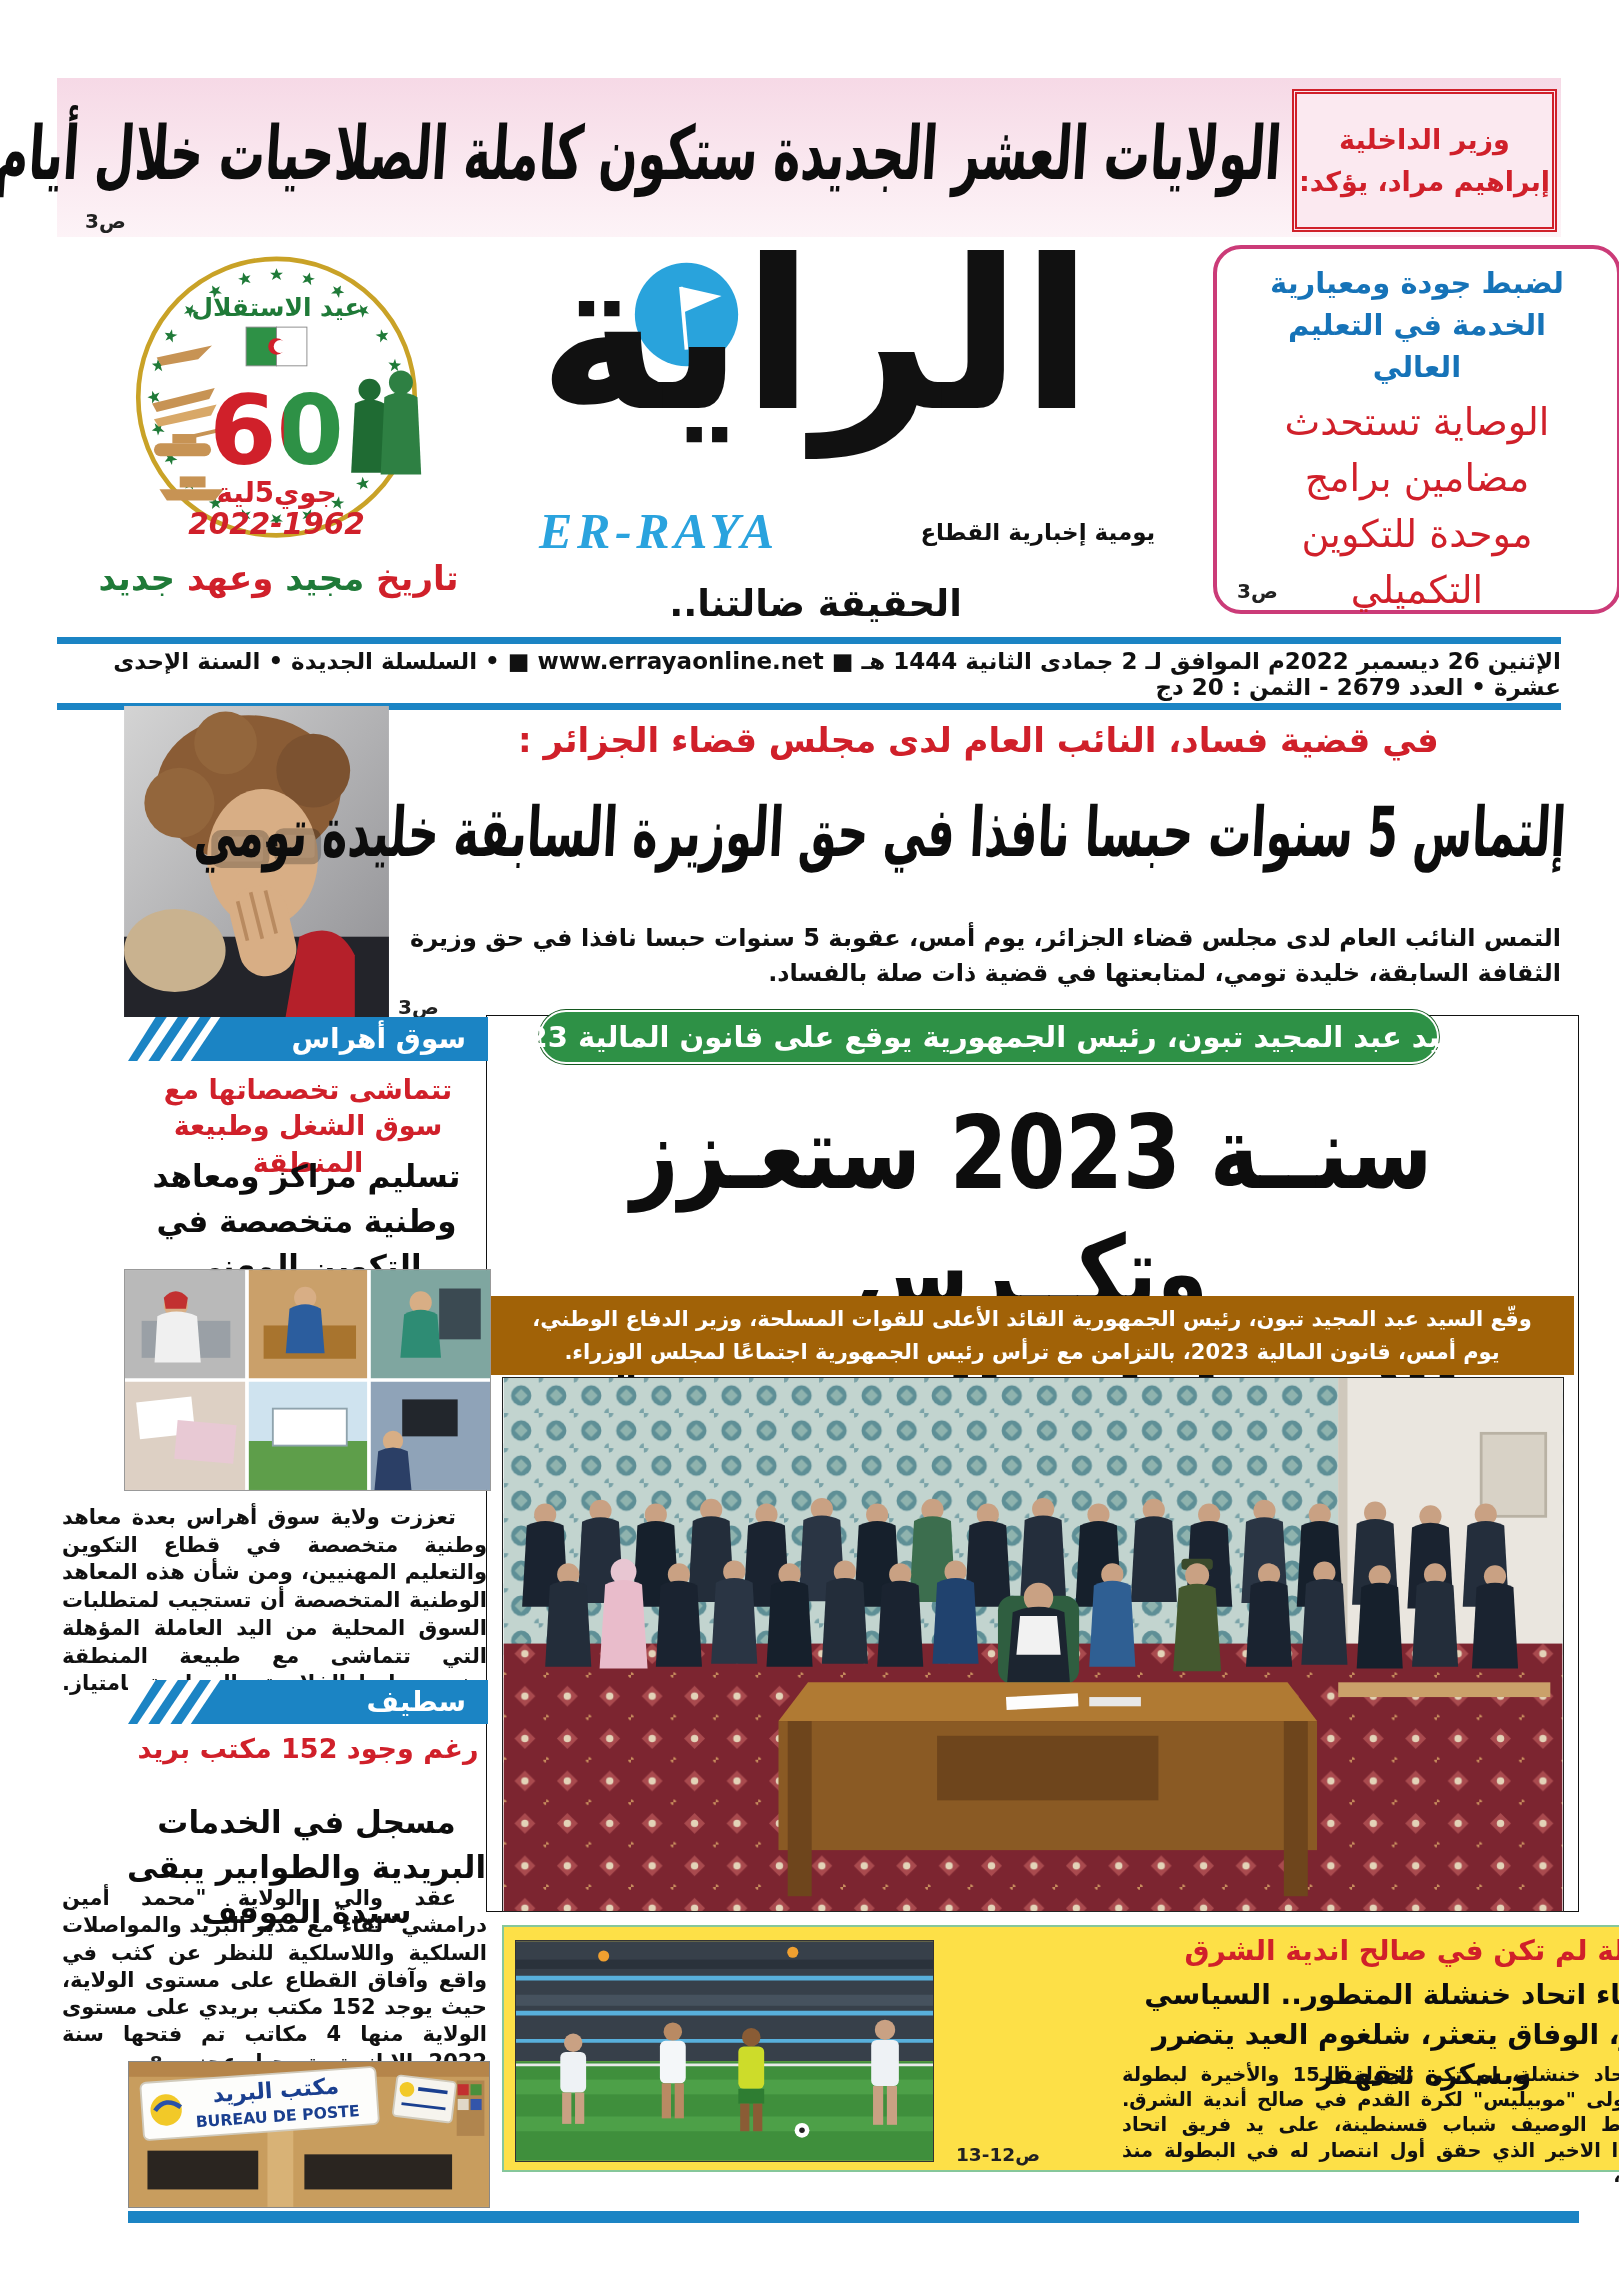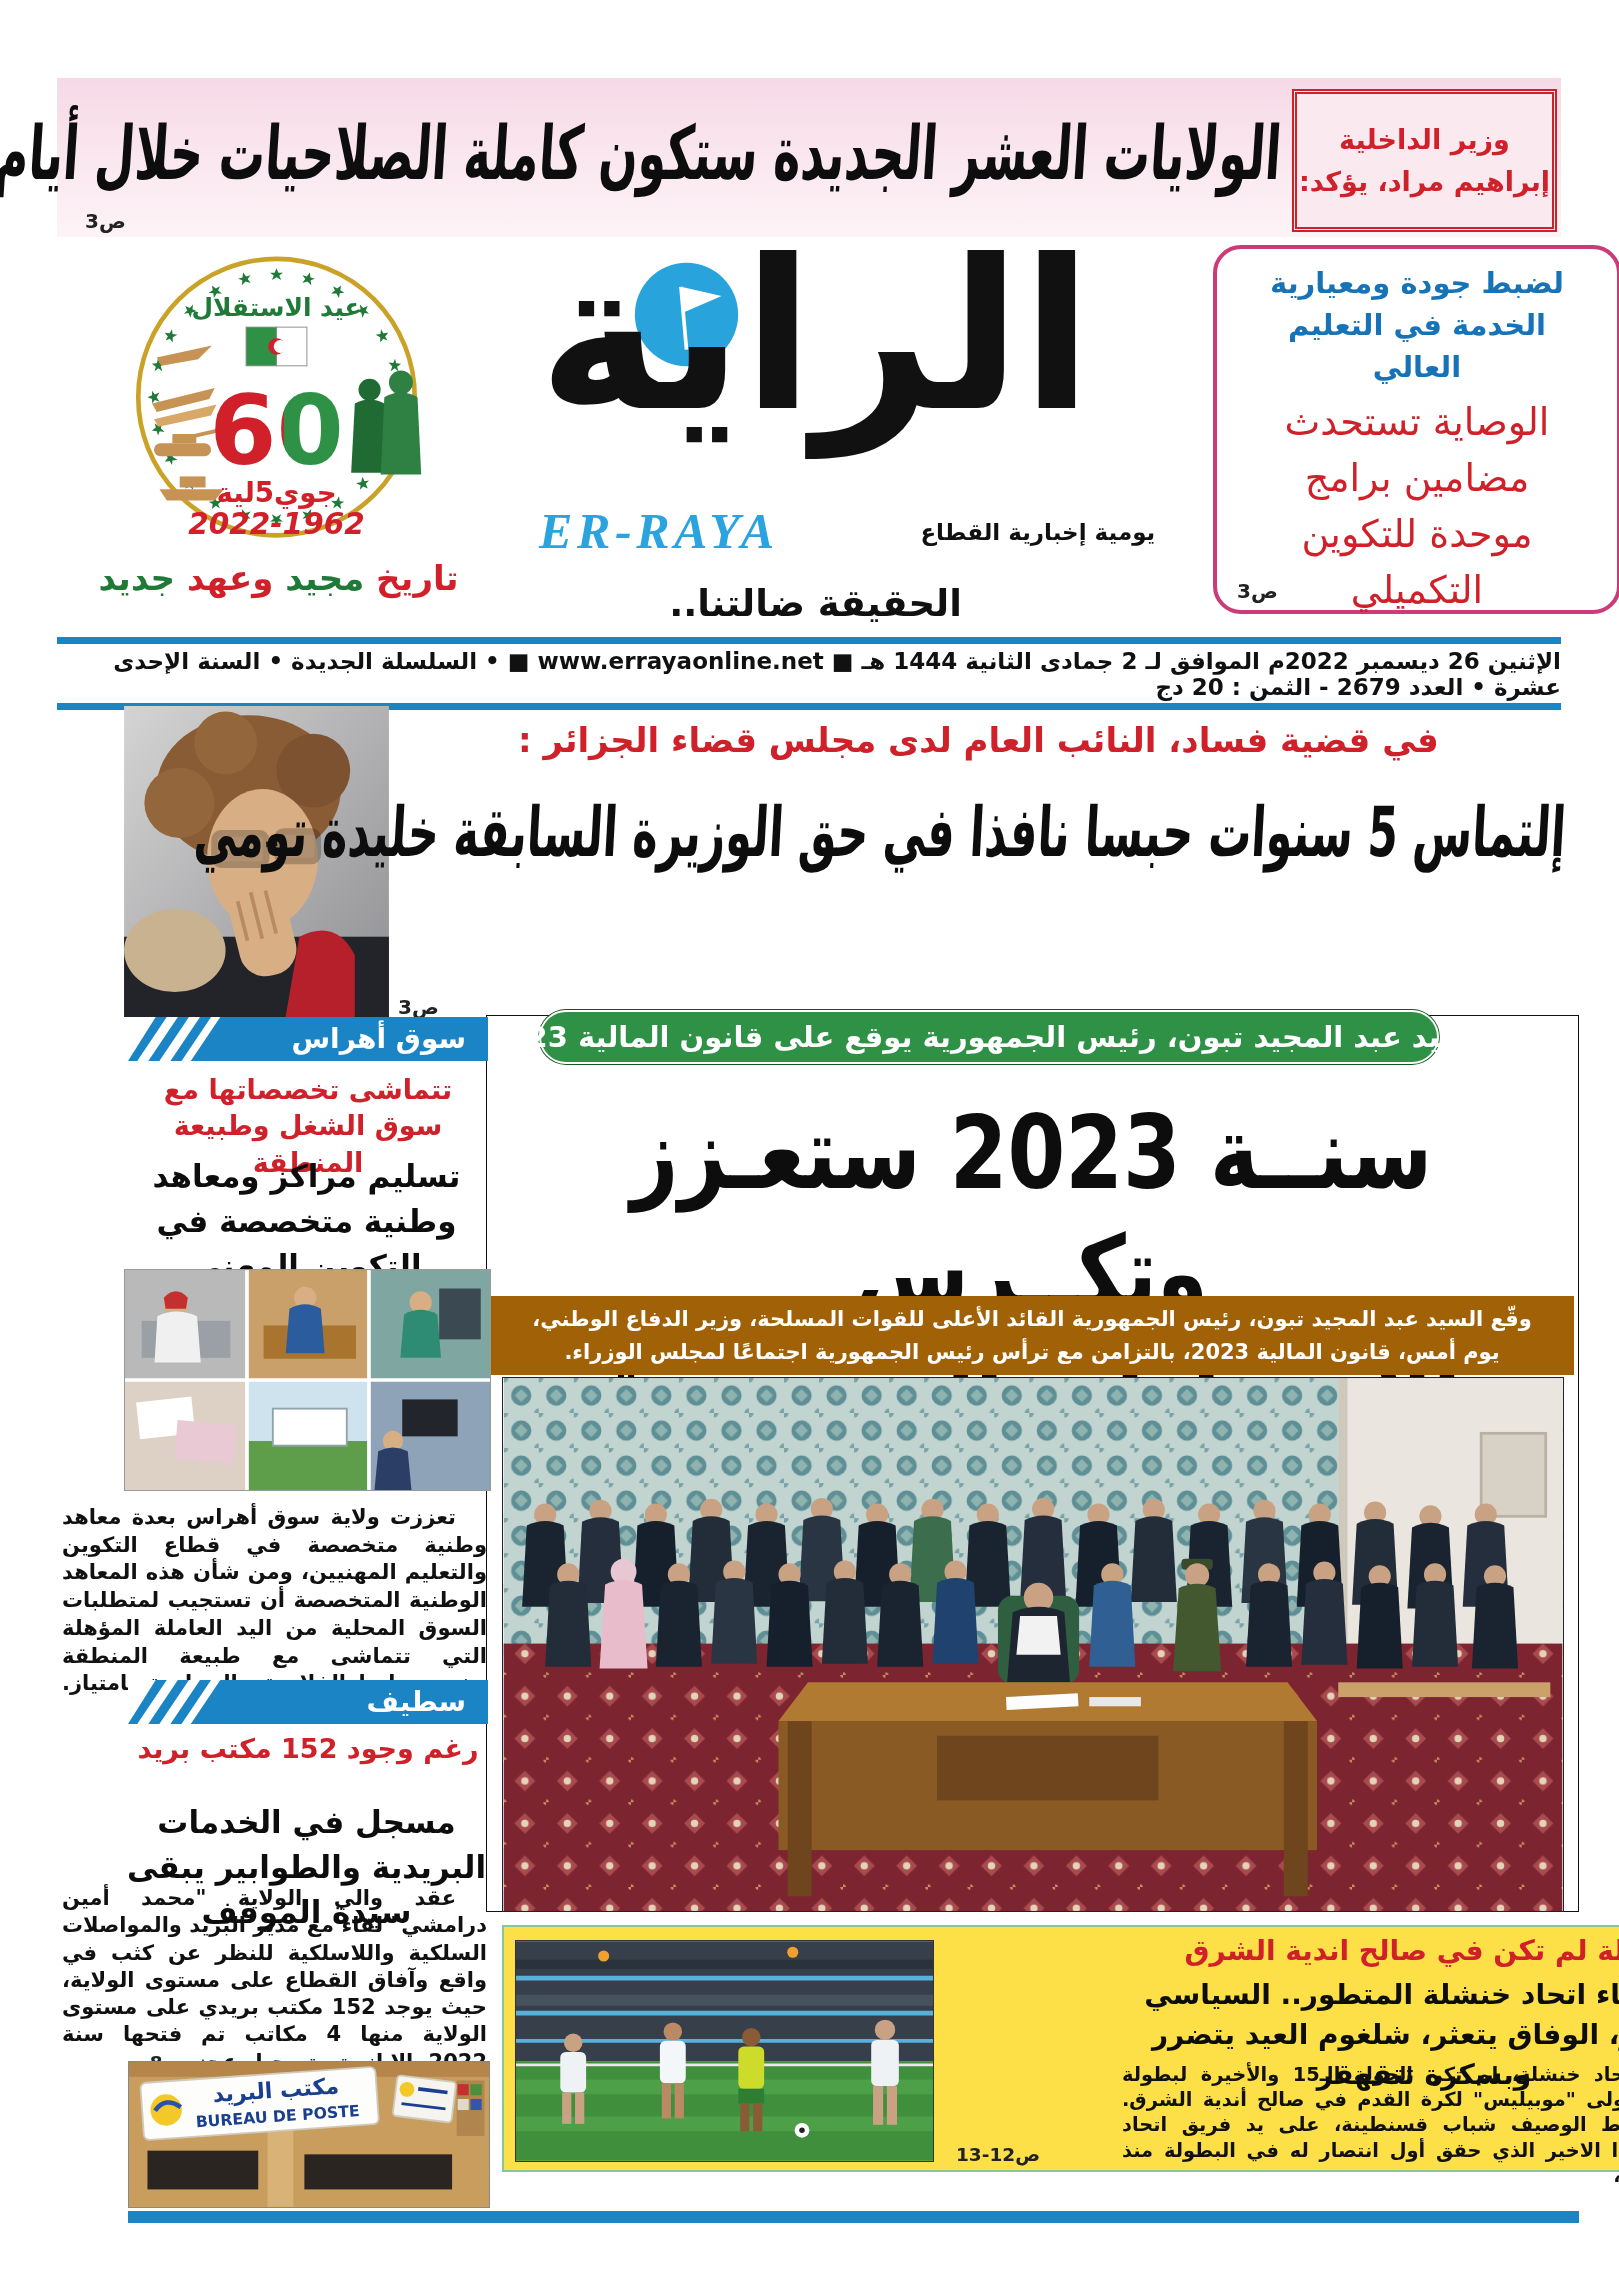--- a/index.html
+++ b/index.html
@@ -247,20 +247,21 @@
     <path d="M190,250 Q230,230 250,270 L250,337 L175,337 Z" fill="#b5202a"></path>
     <g transform="rotate(-14 150 245)">
       <rect x="120" y="195" width="62" height="98" rx="28" fill="#d8ae85"></rect>
       <line x1="132" y1="206" x2="132" y2="250" stroke="#b88a60" stroke-width="4"></line>
       <line x1="148" y1="200" x2="148" y2="252" stroke="#b88a60" stroke-width="4"></line>
       <line x1="164" y1="202" x2="164" y2="250" stroke="#b88a60" stroke-width="4"></line>
     </g>
   </svg>
   <div class="abs lead-kicker">في قضية فساد، النائب العام لدى مجلس قضاء الجزائر :</div>
   <div class="abs lead-headline">إلتماس 5 سنوات حبسا نافذا في حق الوزيرة السابقة خليدة تومي</div>
+  <div class="abs lead-body">التمس النائب العام لدى مجلس قضاء الجزائر، يوم أمس، عقوبة 5 سنوات حبسا نافذا في حق وزيرة الثقافة السابقة، خليدة تومي، لمتابعتها في قضية ذات صلة بالفساد.</div>
   <div class="abs lead-pageref">ص3</div>
 
   <div class="abs fin-frame"></div>
   <div class="abs fin-banner">
     <div>السيد عبد المجيد تبون، رئيس الجمهورية يوقع على قانون المالية 2023</div>
   </div>
   <div class="abs fin-headline">
     <div>سنــة 2023 ستعـزز وتكــرس</div>
     <div>الإنجــازات المحققــة</div>
   </div>

